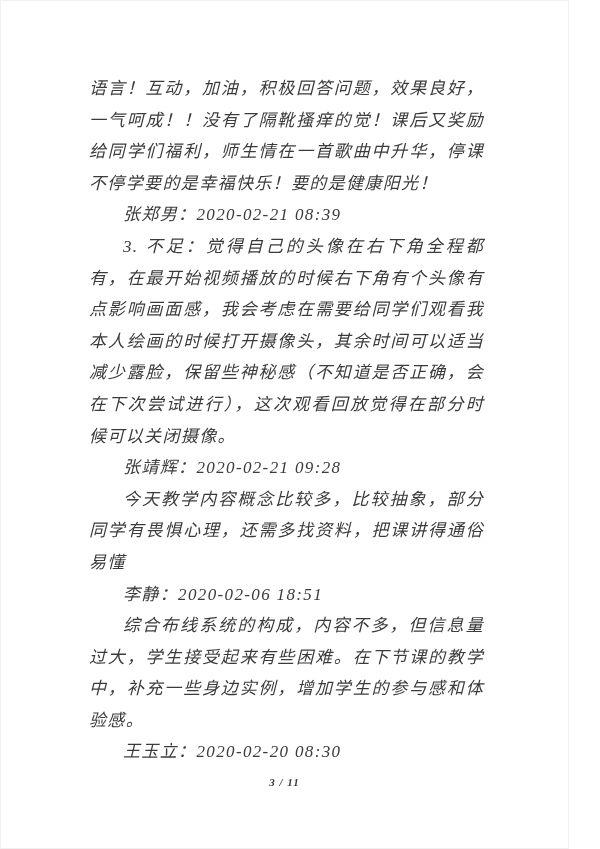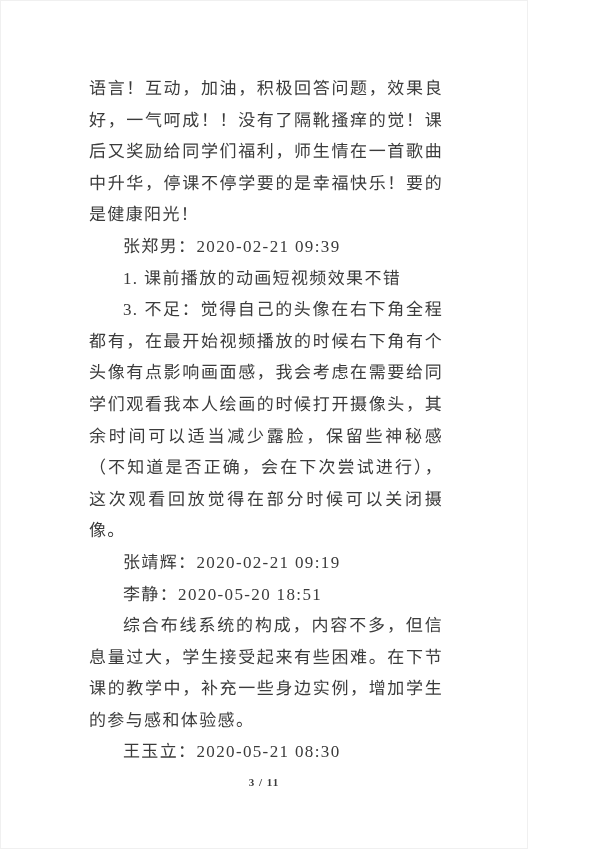--- a/index.html
+++ b/index.html
@@ -3,27 +3,28 @@
 <meta charset="utf-8">
 <title>Document Page</title>
 <style>
   html, body {
     margin: 0;
     padding: 0;
     background: #ffffff;
   }
   .page {
     position: relative;
-    width: 528px;
+    width: 569px;
     height: 849px;
     background: #ffffff;
     overflow: hidden;
     box-sizing: border-box;
     border: 1px solid #f0f0f0;
     font-family: "Liberation Serif", "DejaVu Serif", serif;
+    font-style: italic;
   }
   .doc-body {
     position: absolute;
     top: 72px;
     left: 88px;
     right: 84px;
     color: #3b3b3b;
     font-size: 17px;
     line-height: 31.6px;
     text-align: justify;
@@ -49,22 +50,22 @@
     letter-spacing: 1px;
     font-family: "Liberation Serif", "DejaVu Serif", serif;
   }
 </style>
 </head>
 <body>
 
 <div class="page">
   <div class="doc-body">
     <p>语言！互动，加油，积极回答问题，效果良好，一气呵成！！没有了隔靴搔痒的觉！课后又奖励给同学们福利，师生情在一首歌曲中升华，停课不停学要的是幸福快乐！要的是健康阳光！</p>
-    <p class="indent">张郑男：2020-02-21 09:39</p>
-    <p class="indent">1. 课前播放的动画短视频效果不错</p>
+    <p class="indent">张郑男：2020-02-21 08:39</p>
     <p class="indent">3. 不足：觉得自己的头像在右下角全程都有，在最开始视频播放的时候右下角有个头像有点影响画面感，我会考虑在需要给同学们观看我本人绘画的时候打开摄像头，其余时间可以适当减少露脸，保留些神秘感（不知道是否正确，会在下次尝试进行），这次观看回放觉得在部分时候可以关闭摄像。</p>
-    <p class="indent">张靖辉：2020-02-21 09:19</p>
-    <p class="indent">李静：2020-05-20 18:51</p>
+    <p class="indent">张靖辉：2020-02-21 09:28</p>
+    <p class="indent">今天教学内容概念比较多，比较抽象，部分同学有畏惧心理，还需多找资料，把课讲得通俗易懂</p>
+    <p class="indent">李静：2020-02-06 18:51</p>
     <p class="indent">综合布线系统的构成，内容不多，但信息量过大，学生接受起来有些困难。在下节课的教学中，补充一些身边实例，增加学生的参与感和体验感。</p>
-    <p class="indent">王玉立：2020-05-21 08:30</p>
+    <p class="indent">王玉立：2020-02-20 08:30</p>
   </div>
   <div class="page-footer">3 / 11</div>
 </div>
 
 </body></html>

